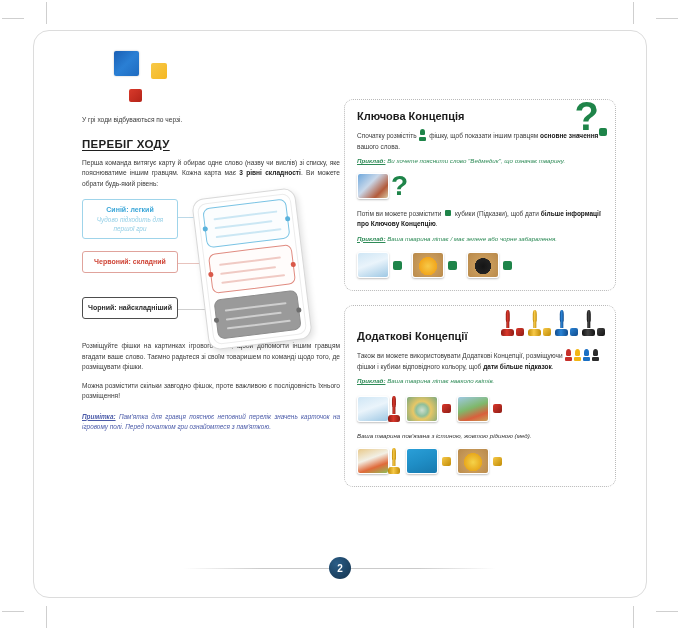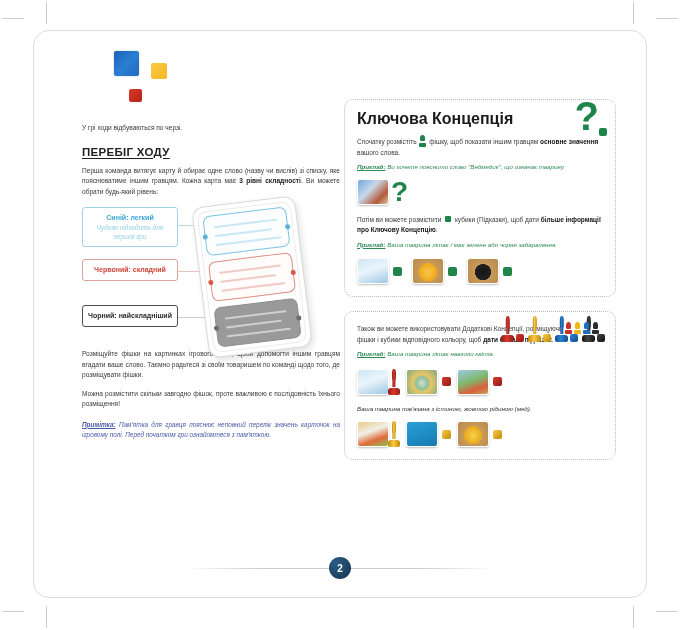--- a/index.html
+++ b/index.html
@@ -39,21 +39,21 @@
     position:absolute;left:250px;top:25px;width:164px;height:28px;
     background:linear-gradient(180deg,#7cc8ec 0%,#5cb8e6 55%,#63bde8 100%);
     border-radius:14px;
     display:flex;align-items:center;justify-content:center;
   }
   .banner span{
     color:#fff;font-weight:bold;font-size:13px;letter-spacing:1.6px;
   }
 
   
-  .colL{position:absolute;left:48px;top:92px;width:258px;}
+  .colL{position:absolute;left:48px;top:84px;width:258px;}
   .colR{position:absolute;left:310px;top:68px;width:272px;}
 
   p.body{font-size:6.6px;line-height:10.5px;margin:0 0 8px 0;color:#3a3a3a;text-align:justify;}
   p.body b{font-weight:bold;color:#222;}
   h2.sect{
     font-size:11.5px;font-weight:bold;letter-spacing:.3px;margin:12px 0 8px 0;
     color:#1f1f1f;text-decoration:underline;text-underline-offset:2px;
   }
   .note{font-size:6.4px;line-height:10px;font-style:italic;color:#4a5aa8;margin-top:10px;text-align:justify;}
   .note u{font-weight:bold;font-style:italic;text-decoration:underline;}
@@ -100,21 +100,21 @@
   .dotL{left:-3px;top:17px;}
   .dotR{right:-3px;top:17px;}
 
   
   .panel{
     position:relative;box-sizing:border-box;
     border:1.5px dotted #b9b9b9;border-radius:9px;
     padding:10px 12px 12px 12px;background:#fff;
   }
   .panel + .panel{margin-top:14px;}
-  h3.ptitle{font-size:16px;font-weight:bold;margin:0 0 7px 0;color:#1b1b1b;}
+  h3.ptitle{font-size:11px;font-weight:bold;margin:0 0 7px 0;color:#1b1b1b;}
   p.ptext{font-size:6.5px;line-height:10.5px;margin:0 0 4px 0;color:#3a3a3a;}
   p.ptext b{font-weight:bold;color:#151515;}
   .ex{font-size:6.2px;line-height:9.5px;font-style:italic;color:#2e8b57;margin:0;}
   .ex u{font-weight:bold;text-decoration:underline;}
   .ex.blk{color:#333;}
 
   
   .pawn{display:inline-block;position:relative;vertical-align:bottom;}
   .pawn .head{position:absolute;left:50%;transform:translateX(-50%);top:0;
       width:34%;height:46%;border-radius:40% 40% 22% 22%;}
@@ -295,20 +295,21 @@
         <div class="pc">
           <span class="pawn" style="width:13px;height:26px;">
             <span class="head" style="background:linear-gradient(90deg,#121212,#444 45%,#121212);"></span>
             <span class="neck" style="background:linear-gradient(90deg,#121212,#444 45%,#121212);"></span>
             <span class="base" style="background:linear-gradient(90deg,#121212,#444 45%,#121212);"></span>
           </span>
           <span class="cube" style="width:8px;height:8px;background:linear-gradient(135deg,#444,#121212);"></span>
         </div>
       </div>
 
+      <h3 class="ptitle" style="margin-top:14px;">Додаткові Концепції</h3>
 
       <p class="ptext"><span>Також ви можете використовувати Додаткові Концепції, розміщуючи </span><span class="inlinep"><span style="position:absolute;left:1px;top:0;width:5px;height:7px;border-radius:50% 50% 20% 20%;background:#c6302a;"></span><span style="position:absolute;left:0;bottom:0;width:7px;height:4px;border-radius:1px;background:#c6302a;"></span></span><span class="inlinep"><span style="position:absolute;left:1px;top:0;width:5px;height:7px;border-radius:50% 50% 20% 20%;background:#f2b616;"></span><span style="position:absolute;left:0;bottom:0;width:7px;height:4px;border-radius:1px;background:#f2b616;"></span></span><span class="inlinep"><span style="position:absolute;left:1px;top:0;width:5px;height:7px;border-radius:50% 50% 20% 20%;background:#1a6fc4;"></span><span style="position:absolute;left:0;bottom:0;width:7px;height:4px;border-radius:1px;background:#1a6fc4;"></span></span><span class="inlinep"><span style="position:absolute;left:1px;top:0;width:5px;height:7px;border-radius:50% 50% 20% 20%;background:#2b2b2b;"></span><span style="position:absolute;left:0;bottom:0;width:7px;height:4px;border-radius:1px;background:#2b2b2b;"></span></span><span> фішки і кубики відповідного кольору, щоб </span><b>дати більше підказок</b><span>.</span></p>
 
       <p class="ex"><u>Приклад:</u><span> Ваша тварина літає навколо квітів.</span></p>
 
       <div class="tiles" style="gap:6px;margin-top:10px;">
         <div class="tileset" style="gap:2px;">
           <div class="tile" style="background:linear-gradient(160deg,#cfe6f5 0%,#eaf4fb 45%,#9ec8e4 100%);"></div>
           <span class="pawn" style="width:12px;height:26px;margin-left:-3px;">
             <span class="head" style="background:linear-gradient(90deg,#8e1c15,#d9382c 45%,#8e1c15);"></span>

